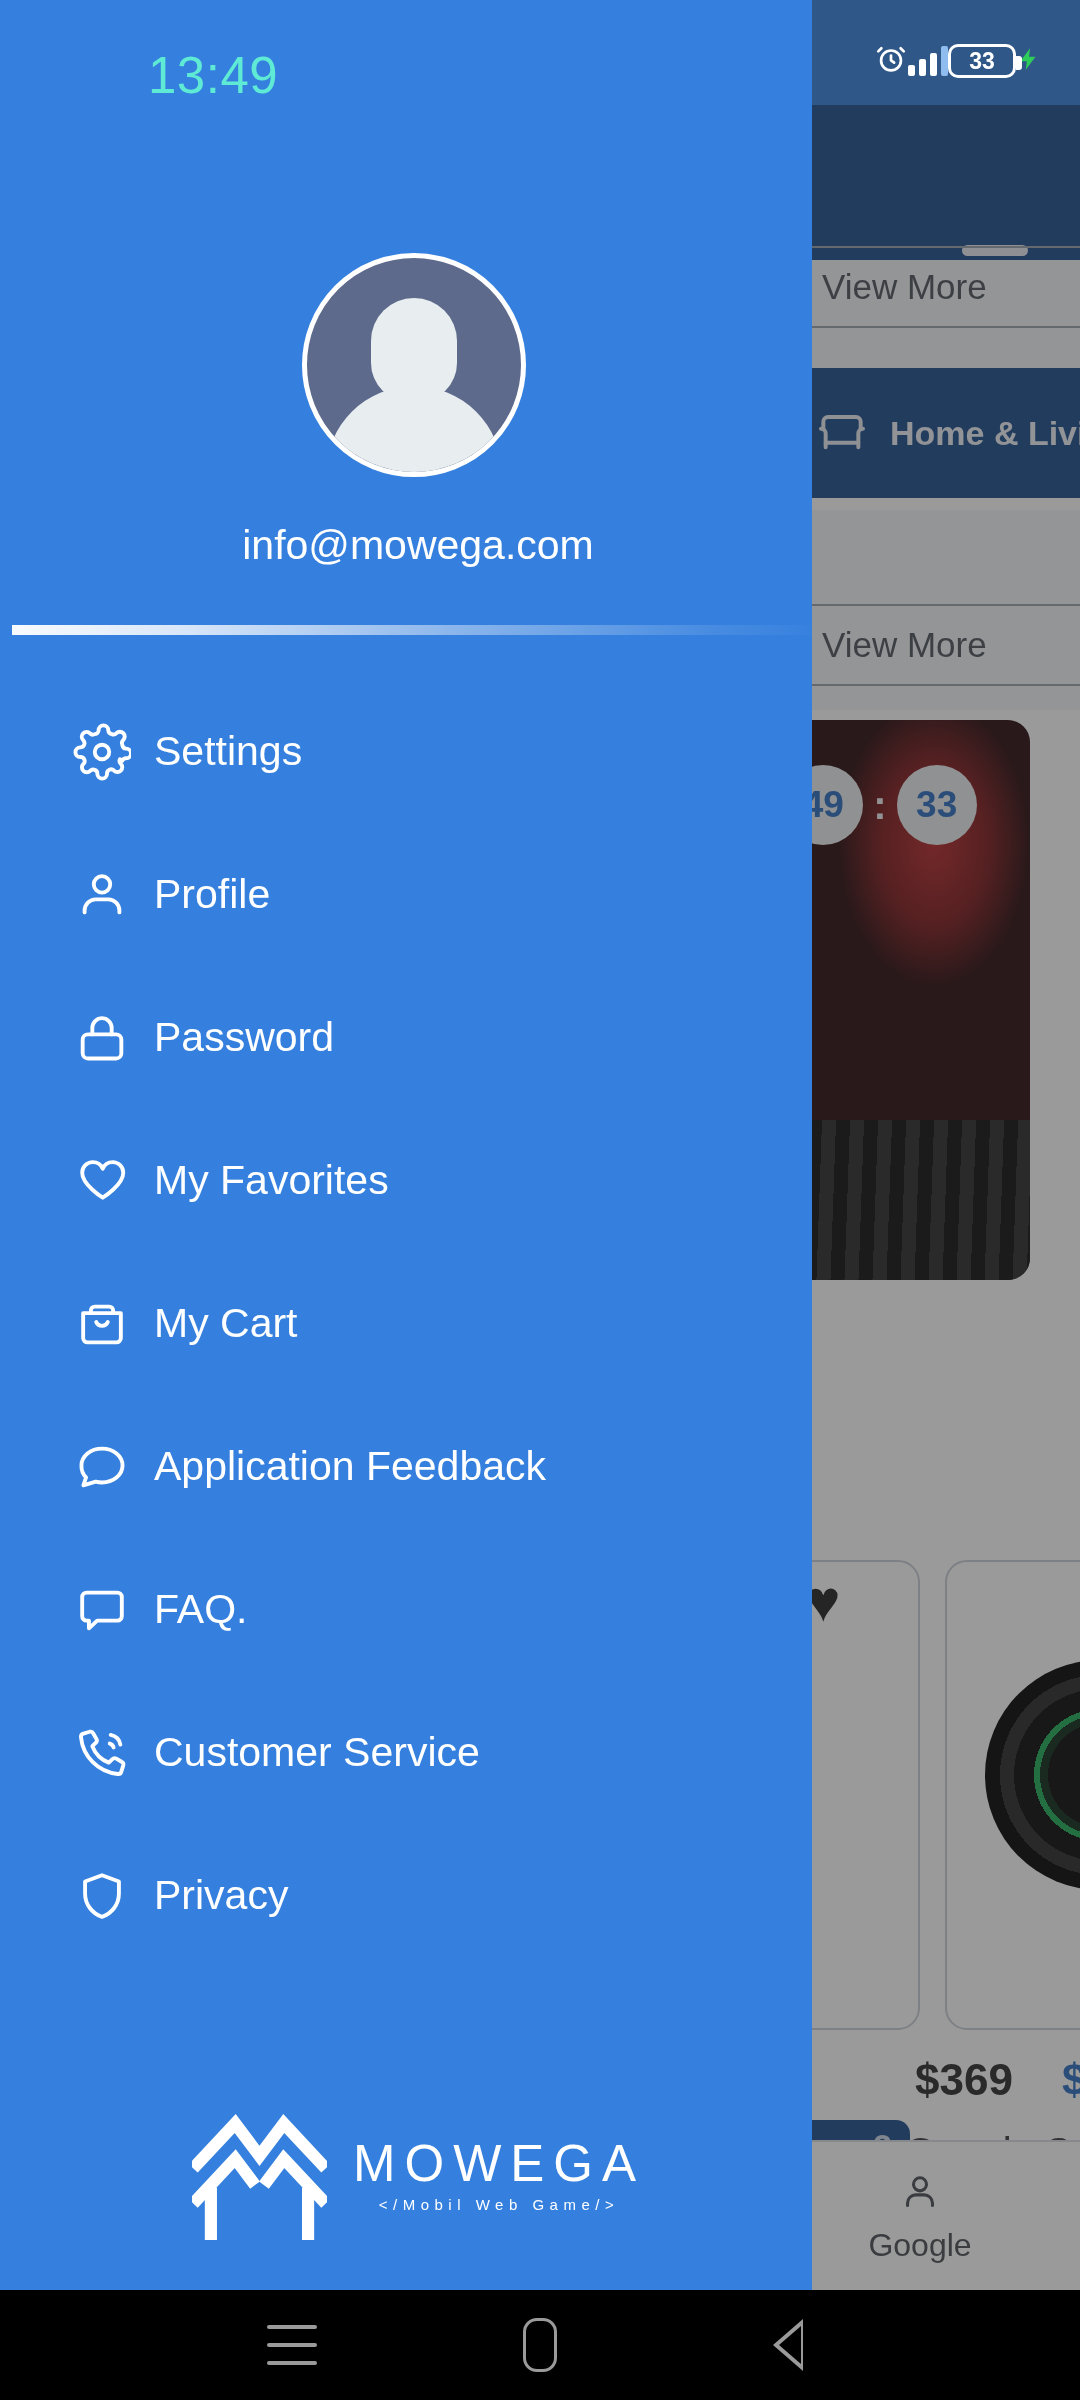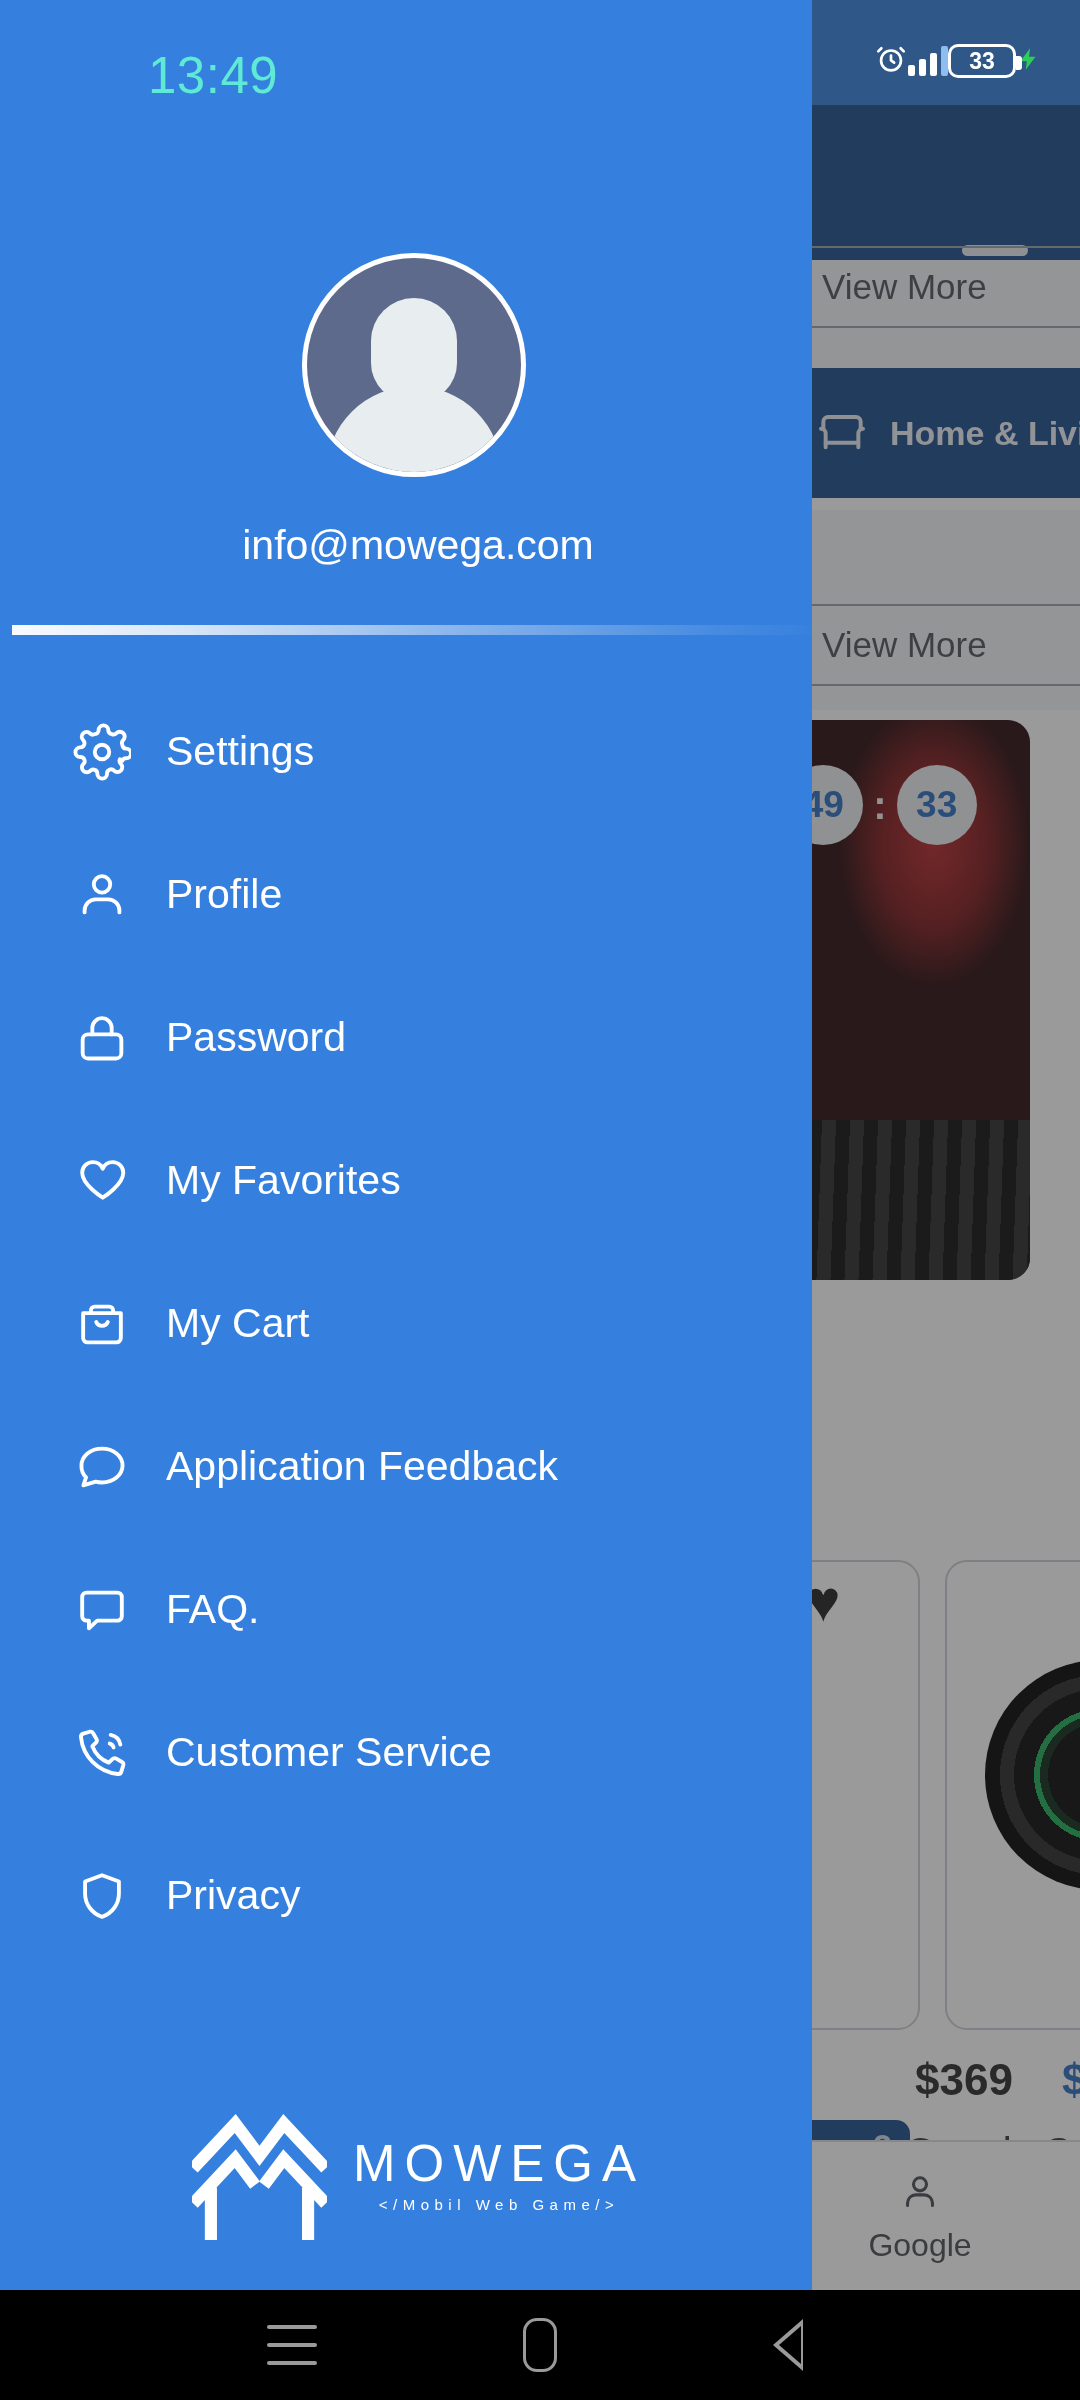--- a/index.html
+++ b/index.html
@@ -157,21 +157,21 @@
   }
   #divider{
     position:absolute; left:0; top:625px; width:812px; height:10px;
     background:linear-gradient(90deg, rgba(255,255,255,0.97) 0%, rgba(255,255,255,0.80) 22%, rgba(255,255,255,0.42) 55%, rgba(255,255,255,0.10) 85%, rgba(255,255,255,0) 100%);
   }
 
   
   #menu{ position:absolute; left:0; top:680px; width:812px; }
   .mi{
     position:relative; height:143px; display:flex; align-items:center;
-    padding-left:58px; gap:32px;
+    padding-left:58px; gap:20px;
   }
   .mi .ico{ width:64px; height:64px; display:flex; align-items:center; justify-content:center; flex:0 0 64px; }
   .mi .ico svg{ width:58px; height:58px; display:block; }
   .mi .lbl{ font-size:41px; color:#fff; white-space:nowrap; }
 
   
   #logo{
     position:absolute; left:180px; top:2105px; width:520px; height:140px;
     display:flex; align-items:center; gap:26px;
   }

